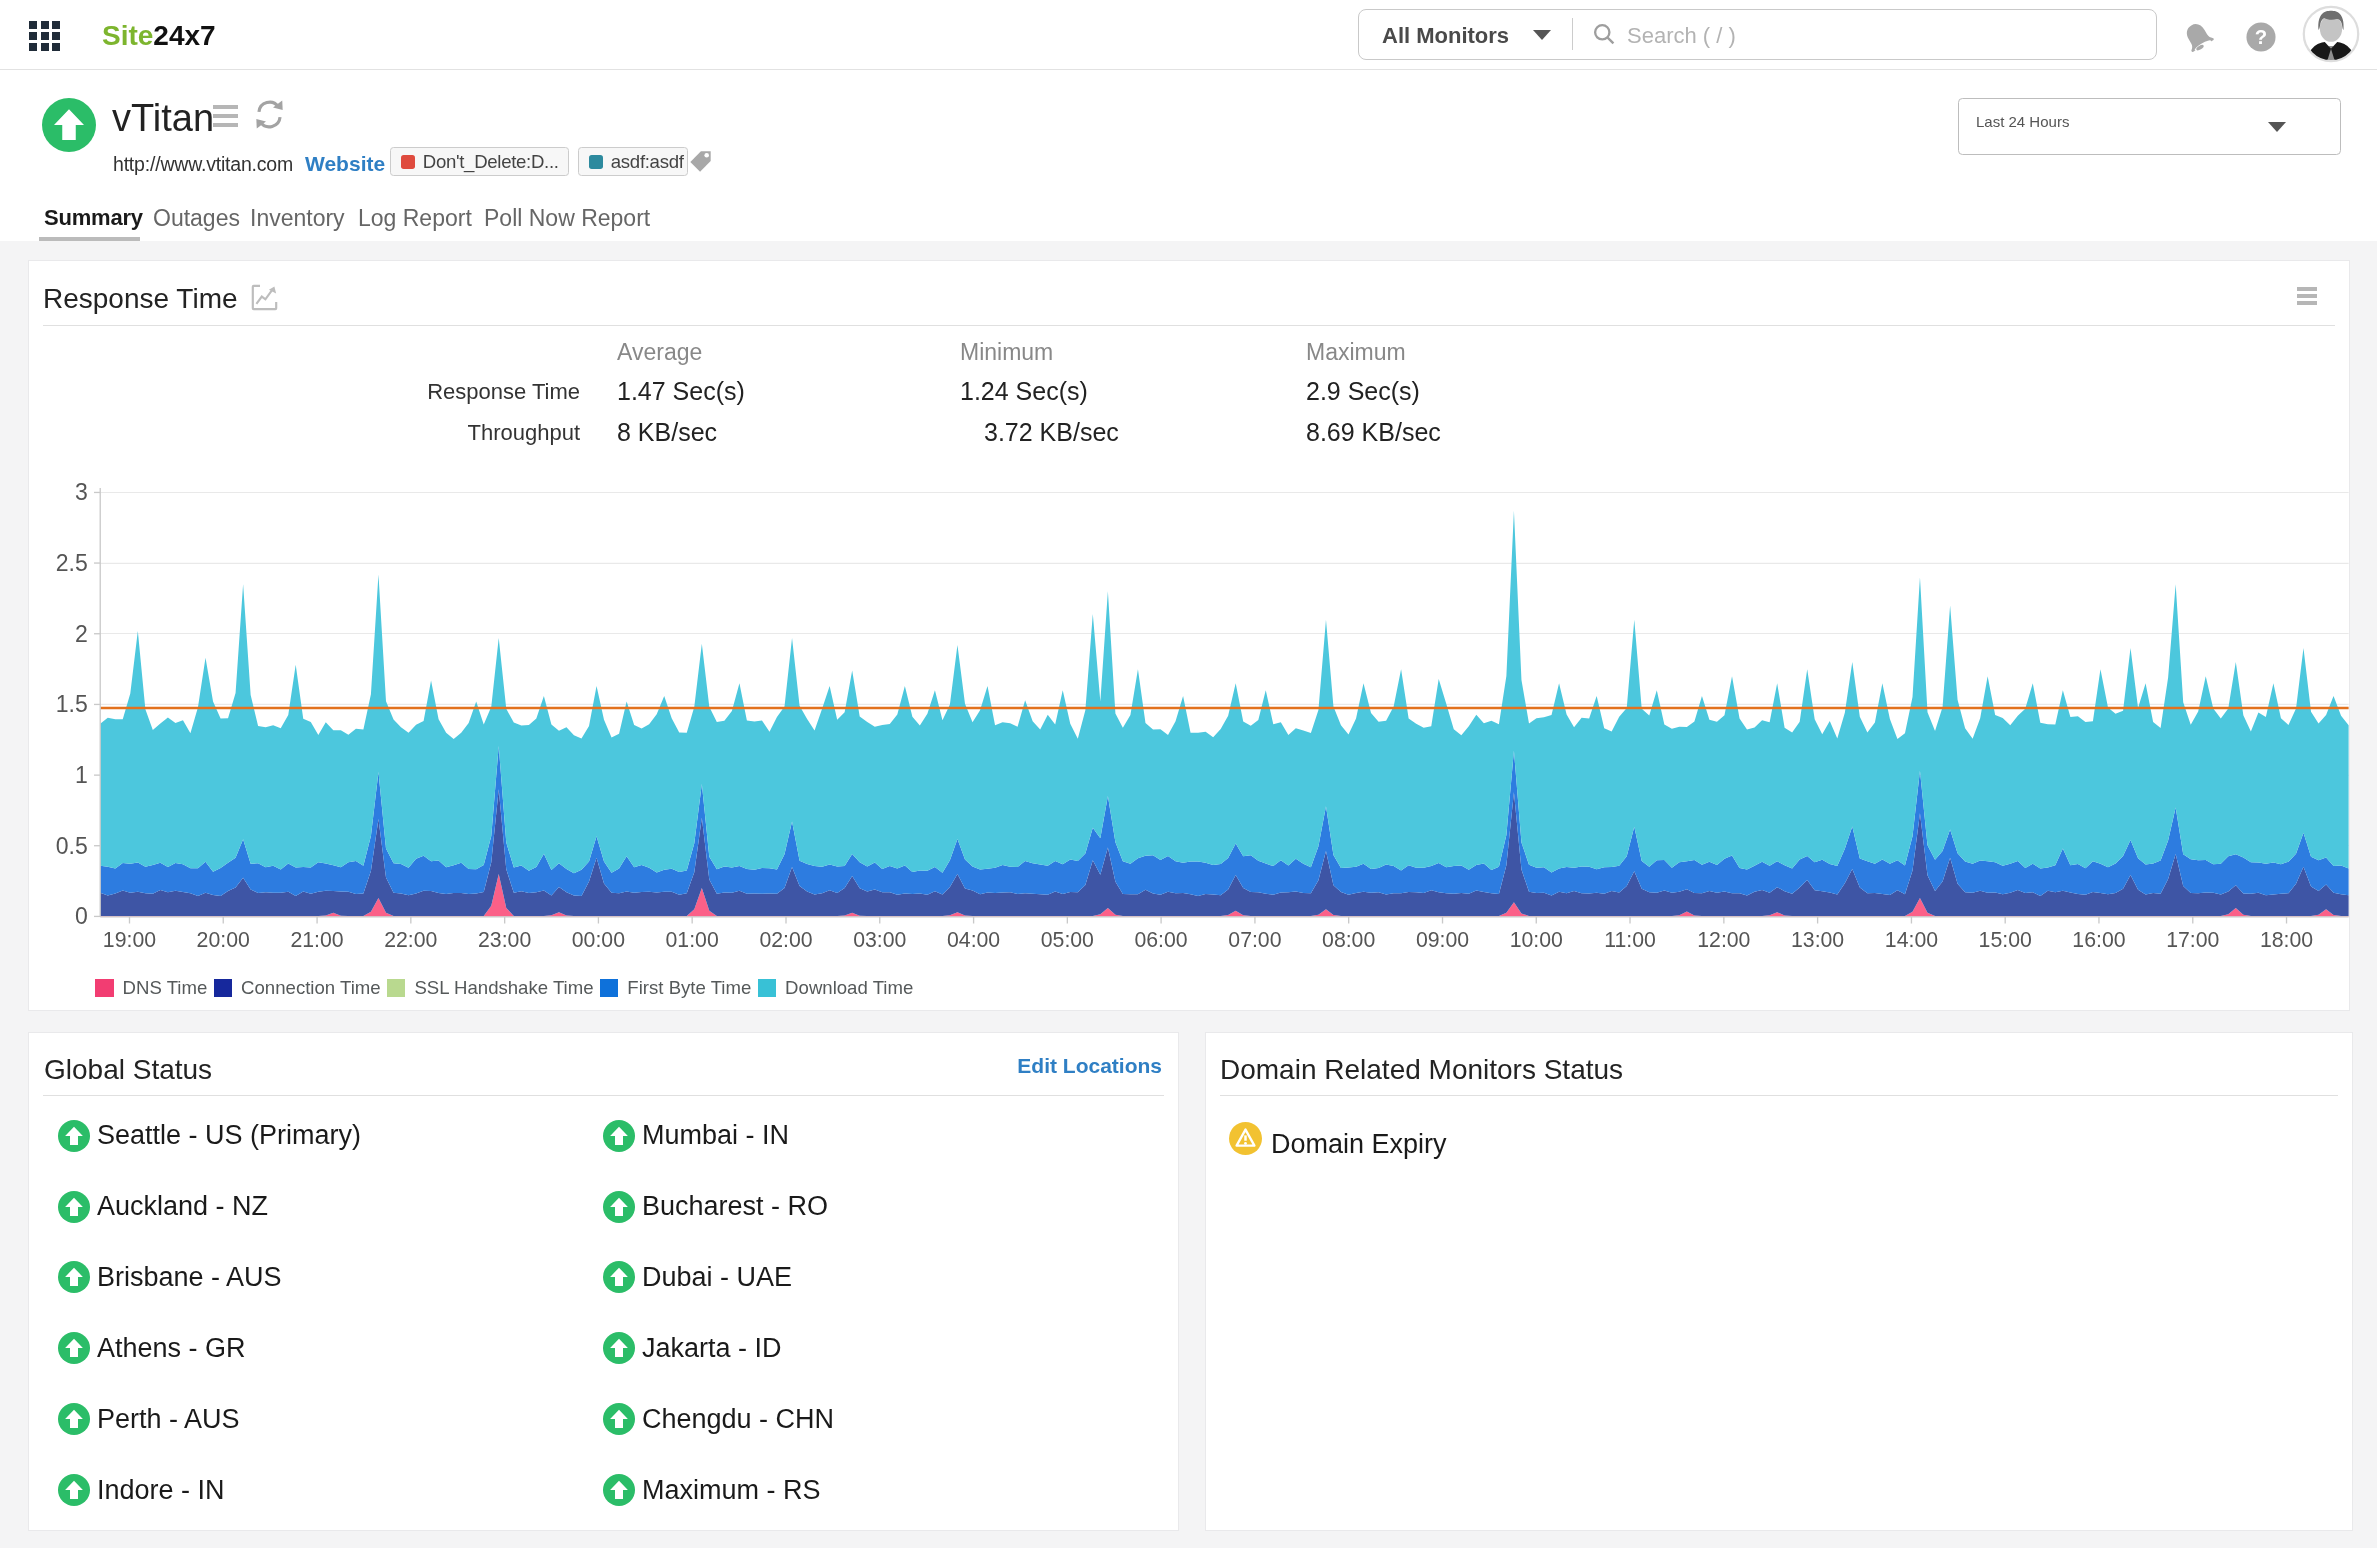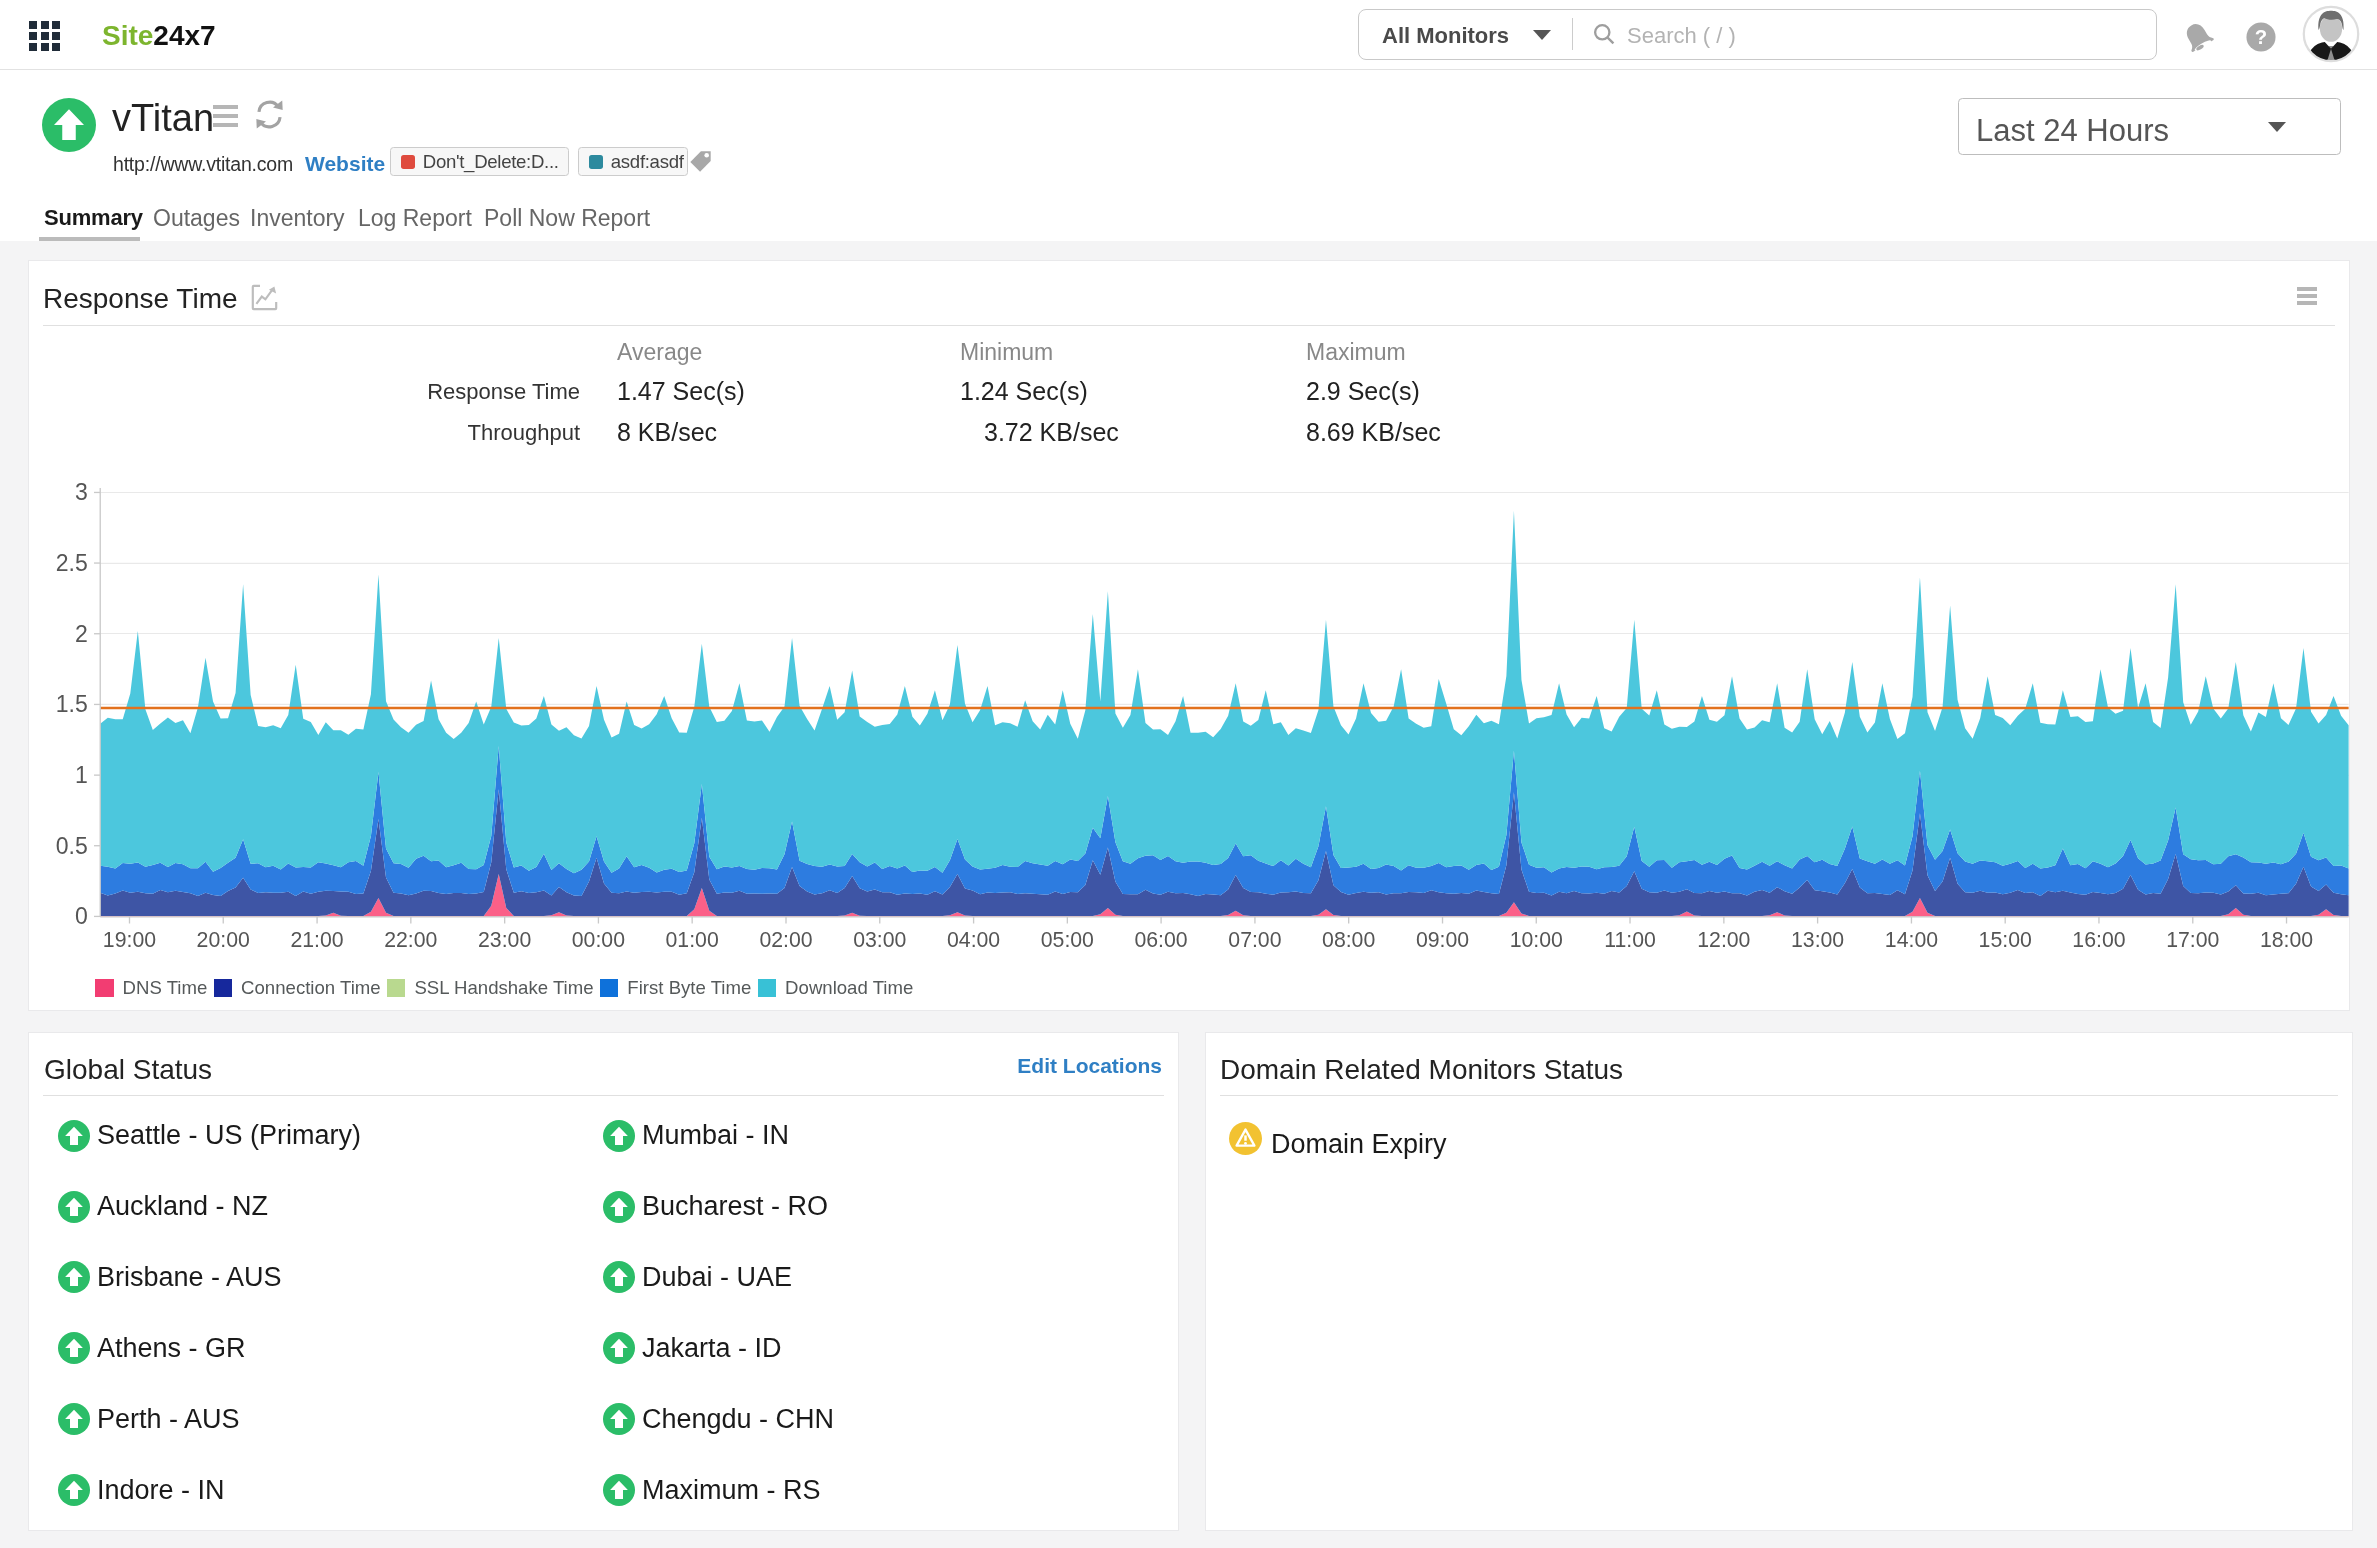--- a/index.html
+++ b/index.html
@@ -35,21 +35,21 @@
 .ptitle { font-size:28px; color:#232323; }
 .pdivider { position:absolute; left:14px; right:14px; height:0.9px; background:#e0e0e0; }
 .statshdr { position:absolute; font-size:23px; color:#888; }
 .statlbl { position:absolute; font-size:22px; color:#333; text-align:right; }
 .statval { position:absolute; font-size:25px; color:#222; }
 .legend { position:absolute; font-size:18.6px; color:#55595a; display:flex; align-items:center; }
 .legend .lsq { width:18.6px; height:18.6px; display:inline-block; margin-right:9px; flex:0 0 18.6px; }
 .loc { position:absolute; font-size:27px; color:#1a1a1a; }
 .editloc { position:absolute; font-size:21px; color:#2f7fc4; font-weight:bold; }
 .l24 { position:absolute; left:1958px; top:26px; width:383px; height:57px; border:1.3px solid #bdbdbd; border-radius:4.4px; background:#fff; }
-.l24 span { position:absolute; left:17px; top:14px; font-size:31px; color:#555; }
+.l24 span { position:absolute; left:17px; top:14px; font-size:15px; color:#555; }
 </style>
 </head>
 <body>
 <div class="graybody"></div>
 
 <div class="hdr">
   <div class="grid9">
     <div style="left:0;top:0"></div>
       <div style="left:11.5px;top:0"></div>
       <div style="left:23px;top:0"></div>

